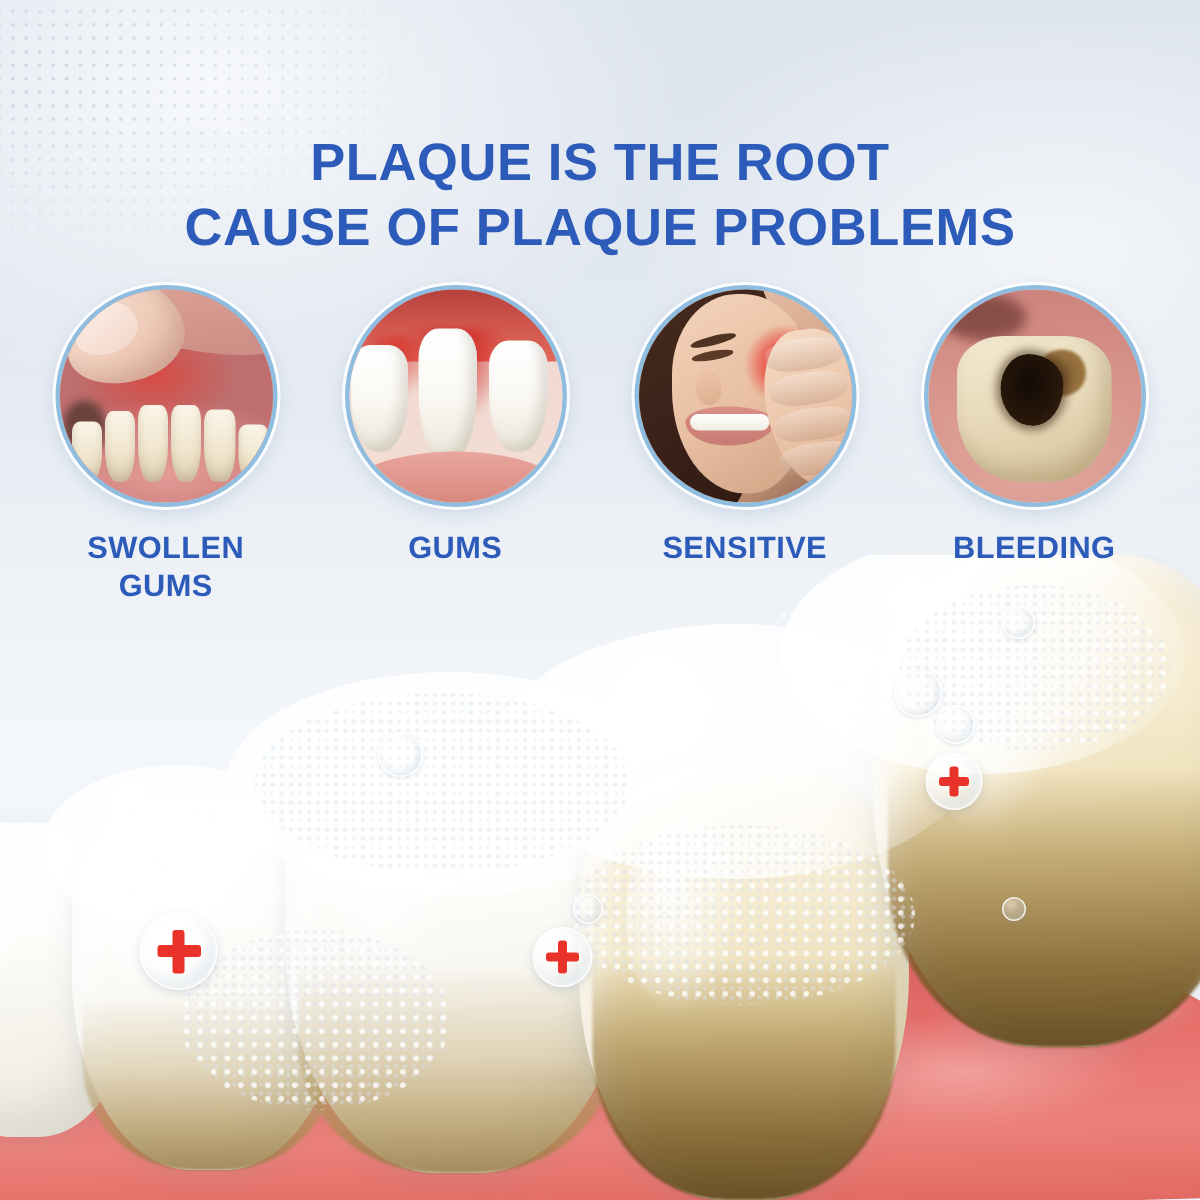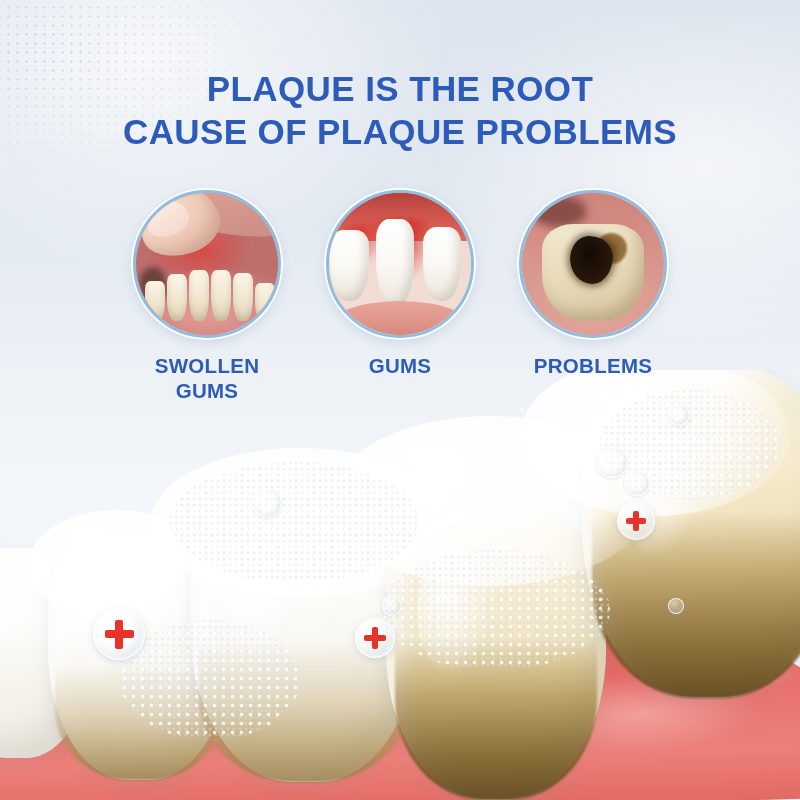--- a/index.html
+++ b/index.html
@@ -26,21 +26,21 @@
     position:absolute; left:-4%; top:-3%; width:42%; height:26%;
     background-image: radial-gradient(rgba(150,168,196,.45) 1px, transparent 1.2px);
     background-size: 9px 9px;
     -webkit-mask-image: radial-gradient(ellipse at 22% 35%, #000 0%, rgba(0,0,0,.45) 38%, transparent 72%);
     mask-image: radial-gradient(ellipse at 22% 35%, #000 0%, rgba(0,0,0,.45) 38%, transparent 72%);
     opacity:.85; pointer-events:none;
   }
 
   
   .headline{
-    position:absolute; left:0; right:0; top:68px;
+    position:absolute; left:0; right:0; top:88px;
     text-align:center; z-index:30;
     color:#2d5bb9;
     font-weight:700;
     font-size:35px;
     line-height:1.22;
     letter-spacing:.4px;
   }
   .headline .ln{ display:block; white-space:nowrap; }
 
   
@@ -381,33 +381,57 @@
         <div class="inc b"></div>
         <div class="inc c"></div>
         <div class="lip-bot"></div>
       </div>
     </div>
     <div class="circle-cap">
       <span class="cl">GUMS</span>
     </div>
   </div>
 
+  <div class="circle-item">
+    <div class="circle-frame">
+      <div class="photo ph-sensitive">
+        <div class="hair"></div>
+        <div class="face"></div>
+        <div class="brow"></div>
+        <div class="eye"></div>
+        <div class="nose"></div>
+        <div class="mouth">
+          <div class="tt"></div>
+        </div>
+        <div class="painspot"></div>
+        <div class="hand">
+          <div class="fg"></div>
+          <div class="fg"></div>
+          <div class="fg"></div>
+          <div class="fg"></div>
+        </div>
+      </div>
+    </div>
+    <div class="circle-cap">
+      <span class="cl">SENSITIVE</span>
+    </div>
+  </div>
 
   <div class="circle-item">
     <div class="circle-frame">
       <div class="photo ph-cavity">
         <div class="gumbg"></div>
         <div class="dark-top"></div>
         <div class="molar"></div>
         <div class="decay"></div>
         <div class="hole"></div>
       </div>
     </div>
     <div class="circle-cap">
-      <span class="cl">PROBLEMS</span>
+      <span class="cl">BLEEDING</span>
     </div>
   </div>
 
 </div>
 
 <div class="hero">
 
   <div class="gumline"></div>
 
   <div class="tooth" style="left:-58px; top:178px; width:150px; height:210px;">

